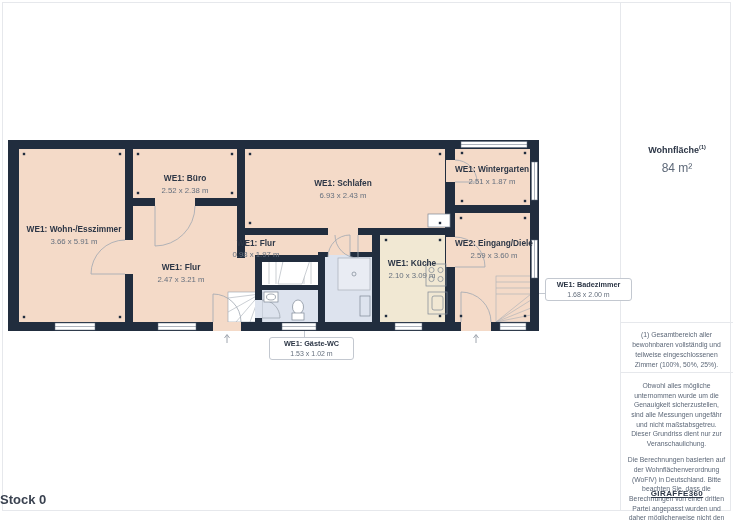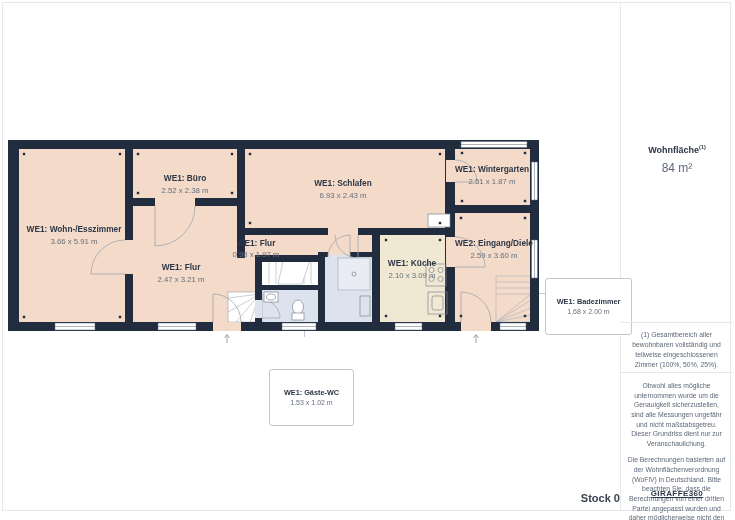--- a/index.html
+++ b/index.html
@@ -25,27 +25,27 @@
   .fixo{fill:none;stroke:#7d8694;stroke-width:0.7;}
   .winr{fill:#ffffff;stroke:#5c687a;stroke-width:0.5;}
   .winl{stroke:#5c687a;stroke-width:0.5;}
   .dot{fill:#212d3e;}
   .arrow{fill:none;stroke:#959ca6;stroke-width:0.9;}
   .rname{font-size:8.3px;font-weight:700;fill:#2c3646;text-anchor:middle;}
   .rdims{font-size:7.8px;fill:#66707e;text-anchor:middle;}
 
   
   .plan-box{position:absolute;background:#fff;border:1px solid #c3c8d0;border-radius:3px;
-    text-align:center;padding:18px 2px;box-sizing:border-box;}
+    text-align:center;padding:1px 2px;box-sizing:border-box;}
   .pb-name{font-size:7.3px;font-weight:700;color:#2c3646;line-height:1.35;}
   .pb-dims{font-size:7px;color:#66707e;line-height:1.35;}
   .leader{position:absolute;background:#c3c8d0;}
 
-  .floor-label{position:absolute;left:0;top:492px;width:620px;text-align:right;
-    font-size:11px;font-weight:700;color:#3a4250;}
+  .floor-label{position:absolute;left:0;top:492px;width:620px;text-align:left;
+    font-size:13px;font-weight:700;color:#3a4250;}
 
   
   .sidebar{position:absolute;left:621px;top:0;width:112px;height:520px;}
   .area-title{position:absolute;top:144px;width:100%;text-align:center;
     font-size:9px;font-weight:700;color:#2c3646;}
   .area-title sup{font-size:5.5px;}
   .area-value{position:absolute;top:161px;width:100%;text-align:center;
     font-size:12px;color:#5d6878;}
   .sb-line{position:absolute;left:0;width:100%;height:1px;background:#e6e8ec;}
   .l1{top:322px;} .l2{top:372px;}
@@ -245,21 +245,21 @@
     </g>
   </g>
 </svg>
 
 <div class="leader" style="left:539px;top:293px;width:6px;height:1px;"></div>
 <div class="plan-box" style="left:545px;top:278px;width:87px;">
   <div class="pb-name">WE1: Badezimmer</div>
   <div class="pb-dims">1.68 x 2.00 m</div>
 </div>
 <div class="leader" style="left:304px;top:331px;width:1px;height:6px;"></div>
-<div class="plan-box" style="left:269px;top:337px;width:85px;margin-top:32px;">
+<div class="plan-box" style="left:269px;top:337px;width:85px;">
   <div class="pb-name">WE1: Gäste-WC</div>
   <div class="pb-dims">1.53 x 1.02 m</div>
 </div>
 
 <div class="floor-label">Stock 0</div>
 
 <div class="sidebar">
   <div class="area-title"><span>Wohnfläche</span><sup>(1)</sup></div>
   <div class="area-value">84 m²</div>
   <div class="sb-line l1"></div>

